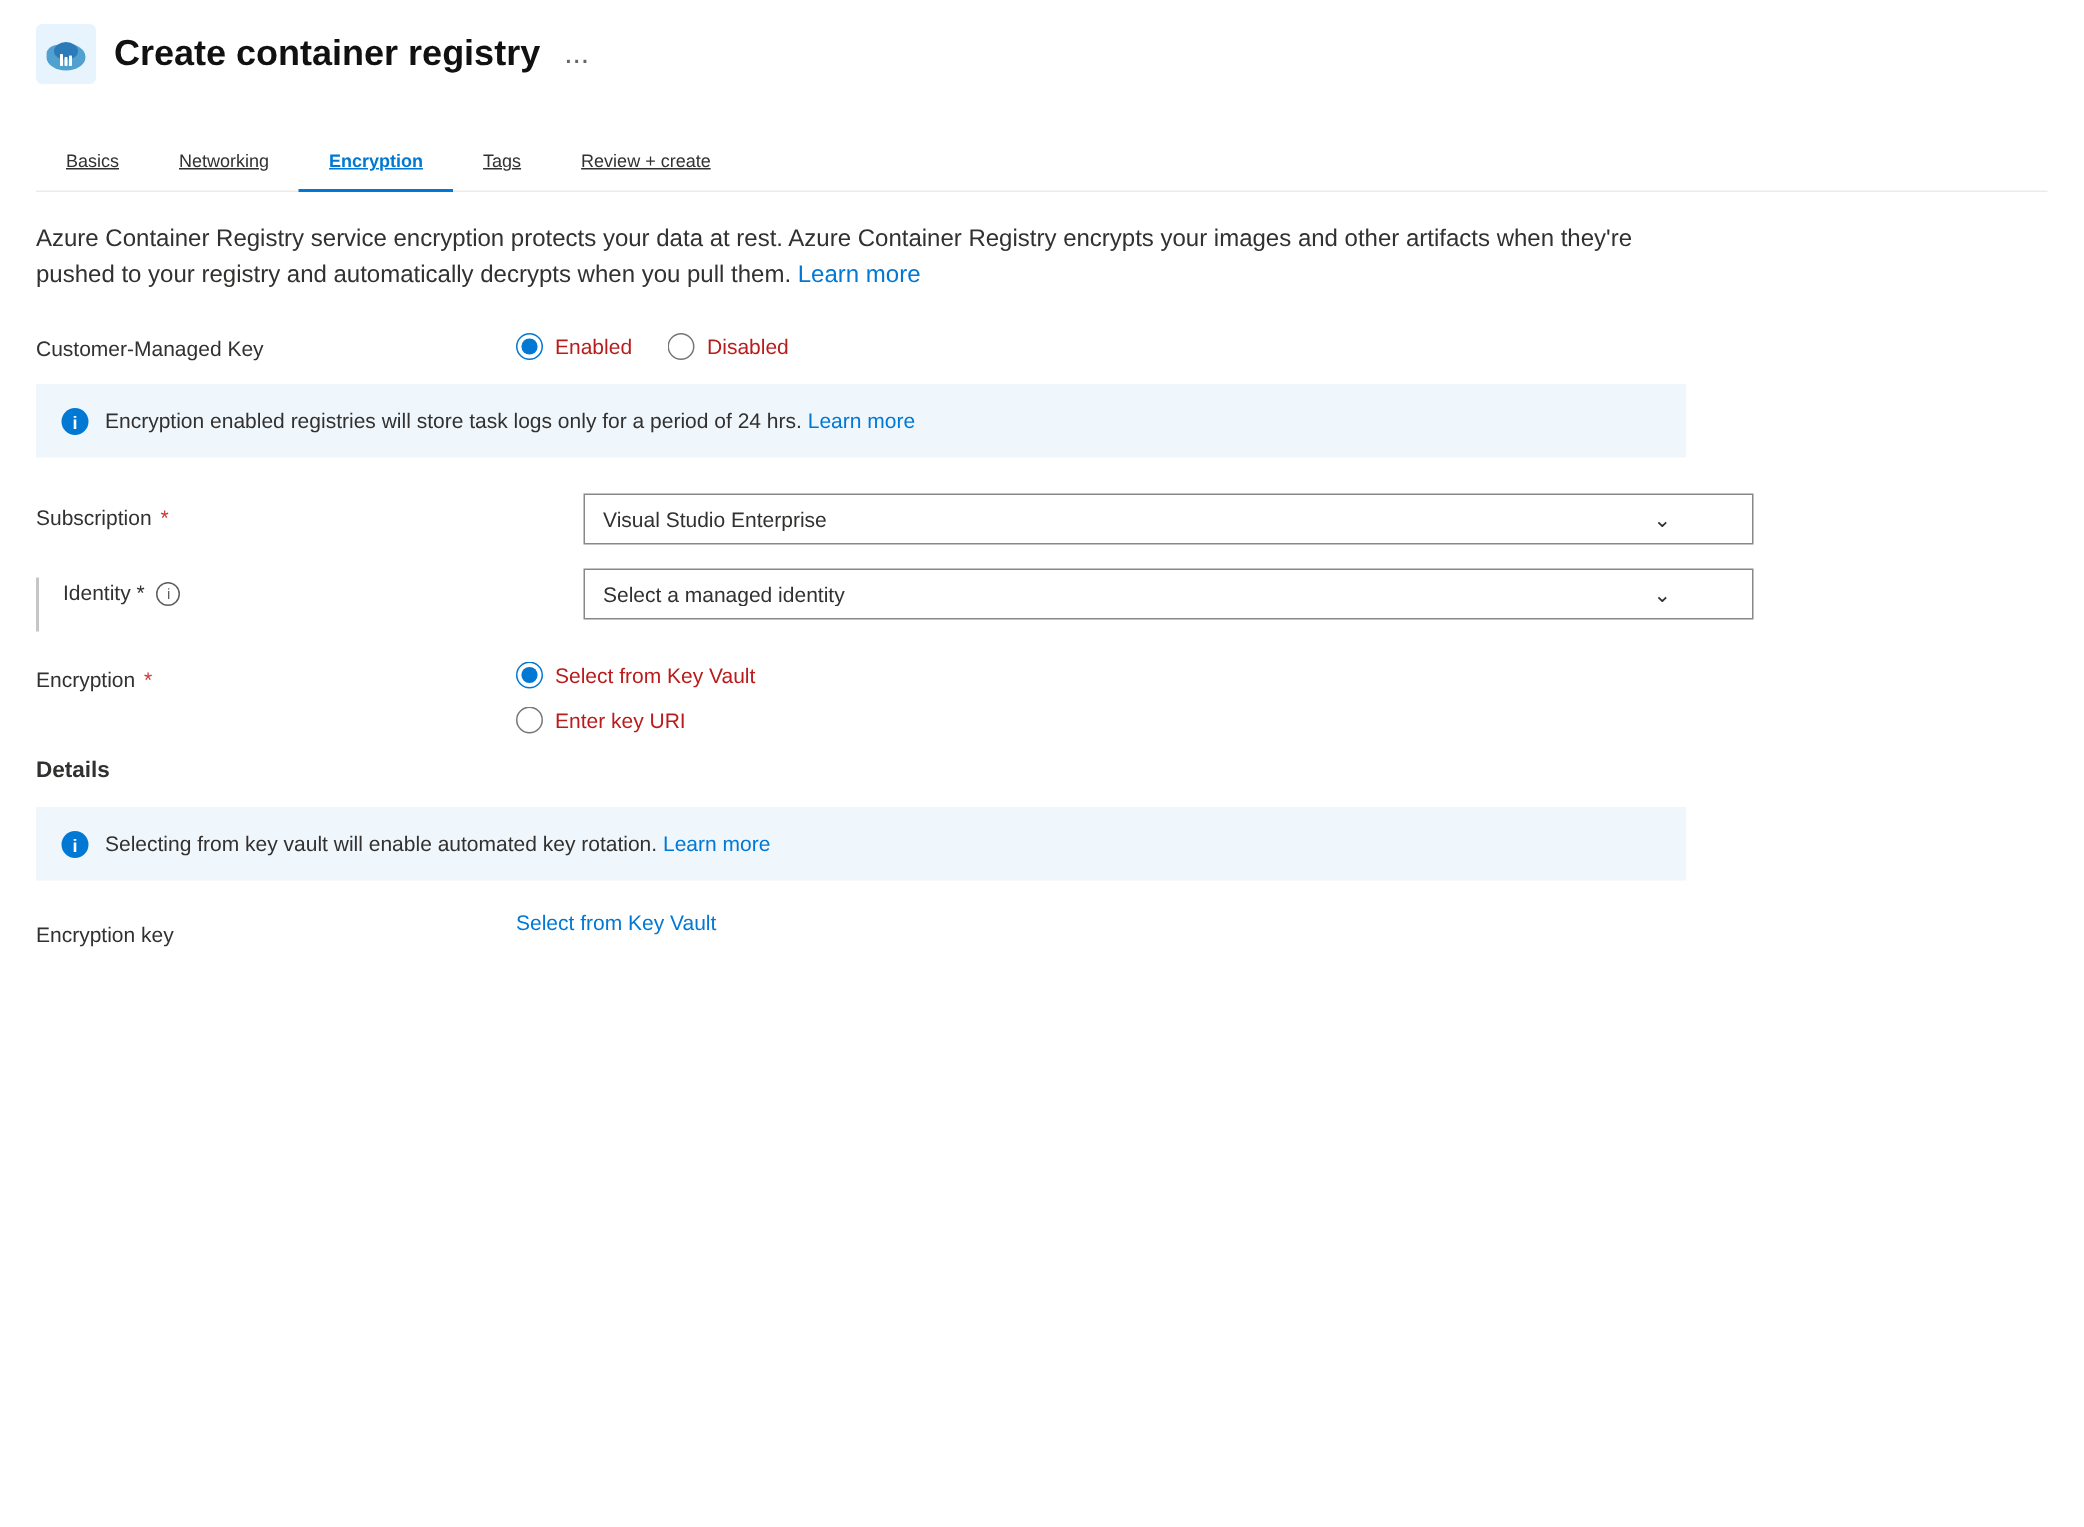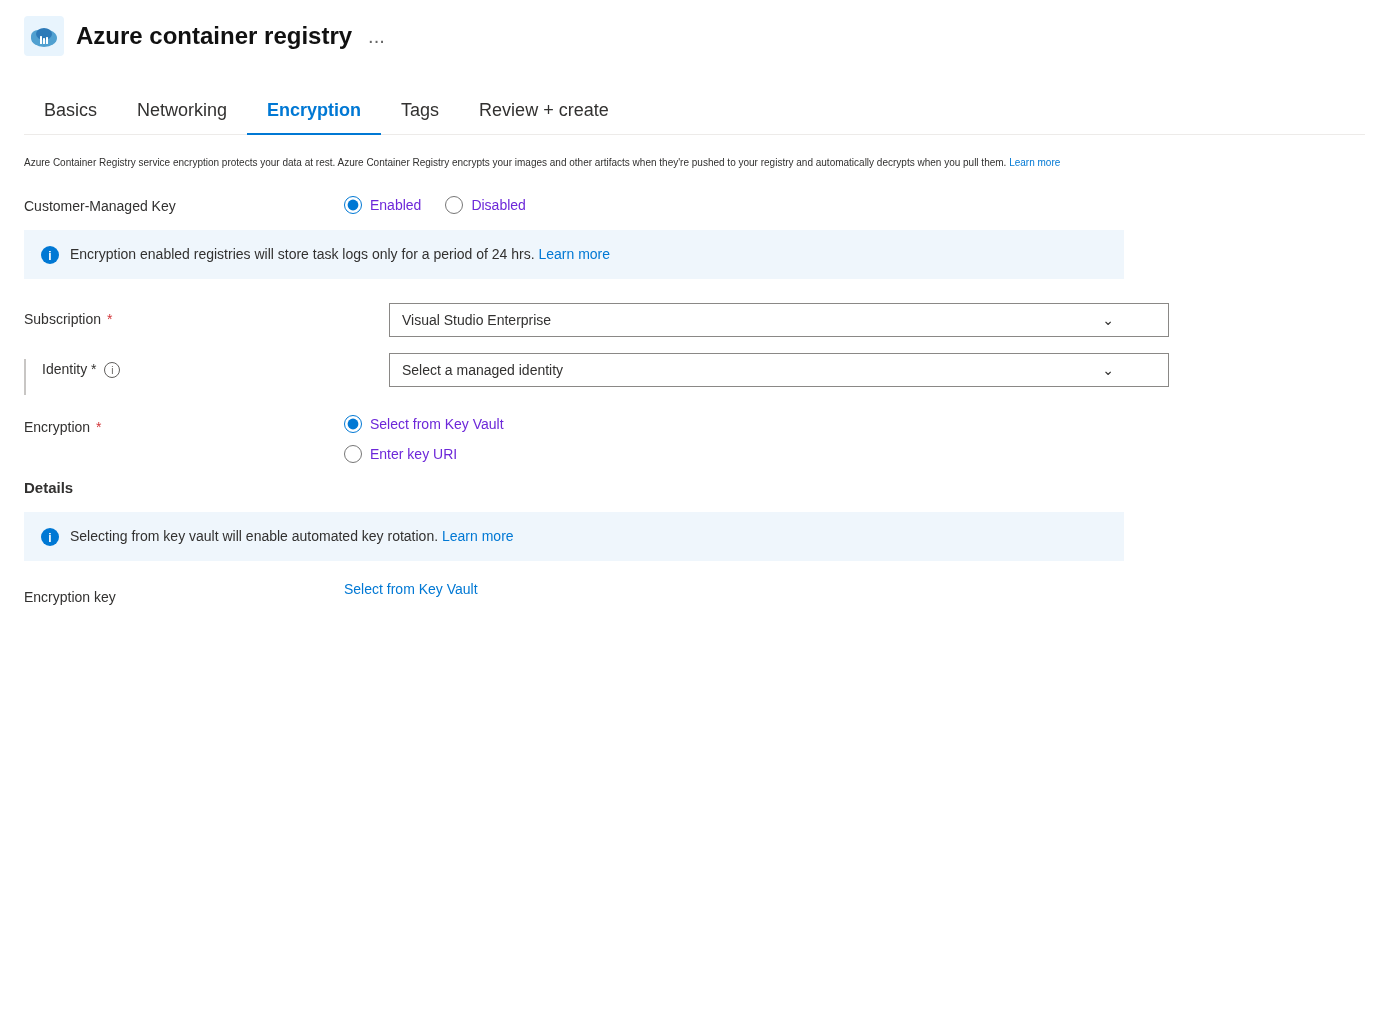--- a/index.html
+++ b/index.html
@@ -40,34 +40,35 @@
     
     .tabs {
       display: flex;
       gap: 0;
       border-bottom: 1px solid #edebe9;
       margin-bottom: 20px;
     }
     .tab-item {
       padding: 12px 20px;
       cursor: pointer;
-      font-size: 18px;
+      font-size: 12px;
       color: #323130;
       border-bottom: 2px solid transparent;
       margin-bottom: -1px;
       white-space: nowrap;
+      text-decoration: underline;
     }
     .tab-item.active {
       font-weight: 600;
       color: #0078d4;
       border-bottom: 2px solid #0078d4;
     }
     
     .description {
-      font-size: 10px;
+      font-size: 16px;
       color: #323130;
       line-height: 1.5;
       margin-bottom: 20px;
       max-width: 1100px;
     }
     .description a {
       color: #0078d4;
       text-decoration: none;
     }
     
@@ -105,21 +106,21 @@
       cursor: pointer;
     }
     .radio-input {
       width: 18px;
       height: 18px;
       accent-color: #0078d4;
       cursor: pointer;
     }
     .radio-label {
       font-size: 14px;
-      color: #6d28d9;
+      color: #b91c1c;
     }
     
     .info-box {
       display: flex;
       align-items: flex-start;
       gap: 10px;
       background: #eff6fc;
       padding: 14px 16px;
       margin-bottom: 24px;
       max-width: 1100px;
@@ -237,21 +238,21 @@
 
       <ellipse cx="20" cy="22" rx="13" ry="9" fill="#50a0d0"></ellipse>
       <ellipse cx="14" cy="20" rx="7" ry="6" fill="#50a0d0"></ellipse>
       <ellipse cx="26" cy="21" rx="6" ry="5" fill="#50a0d0"></ellipse>
       <ellipse cx="20" cy="18" rx="8" ry="6" fill="#2d7ab8"></ellipse>
 
       <rect x="16" y="20" width="2" height="8" fill="#fff" rx="0.5"></rect>
       <rect x="19" y="22" width="2" height="6" fill="#fff" rx="0.5"></rect>
       <rect x="22" y="21" width="2" height="7" fill="#fff" rx="0.5"></rect>
     </svg>
-    <h1 class="header-title">Azure container registry</h1>
+    <h1 class="header-title">Create container registry</h1>
     <span class="header-ellipsis">...</span>
   </div>
 
   <div class="tabs">
     <div class="tab-item">Basics</div>
     <div class="tab-item">Networking</div>
     <div class="tab-item active">Encryption</div>
     <div class="tab-item">Tags</div>
     <div class="tab-item">Review + create</div>
   </div>

